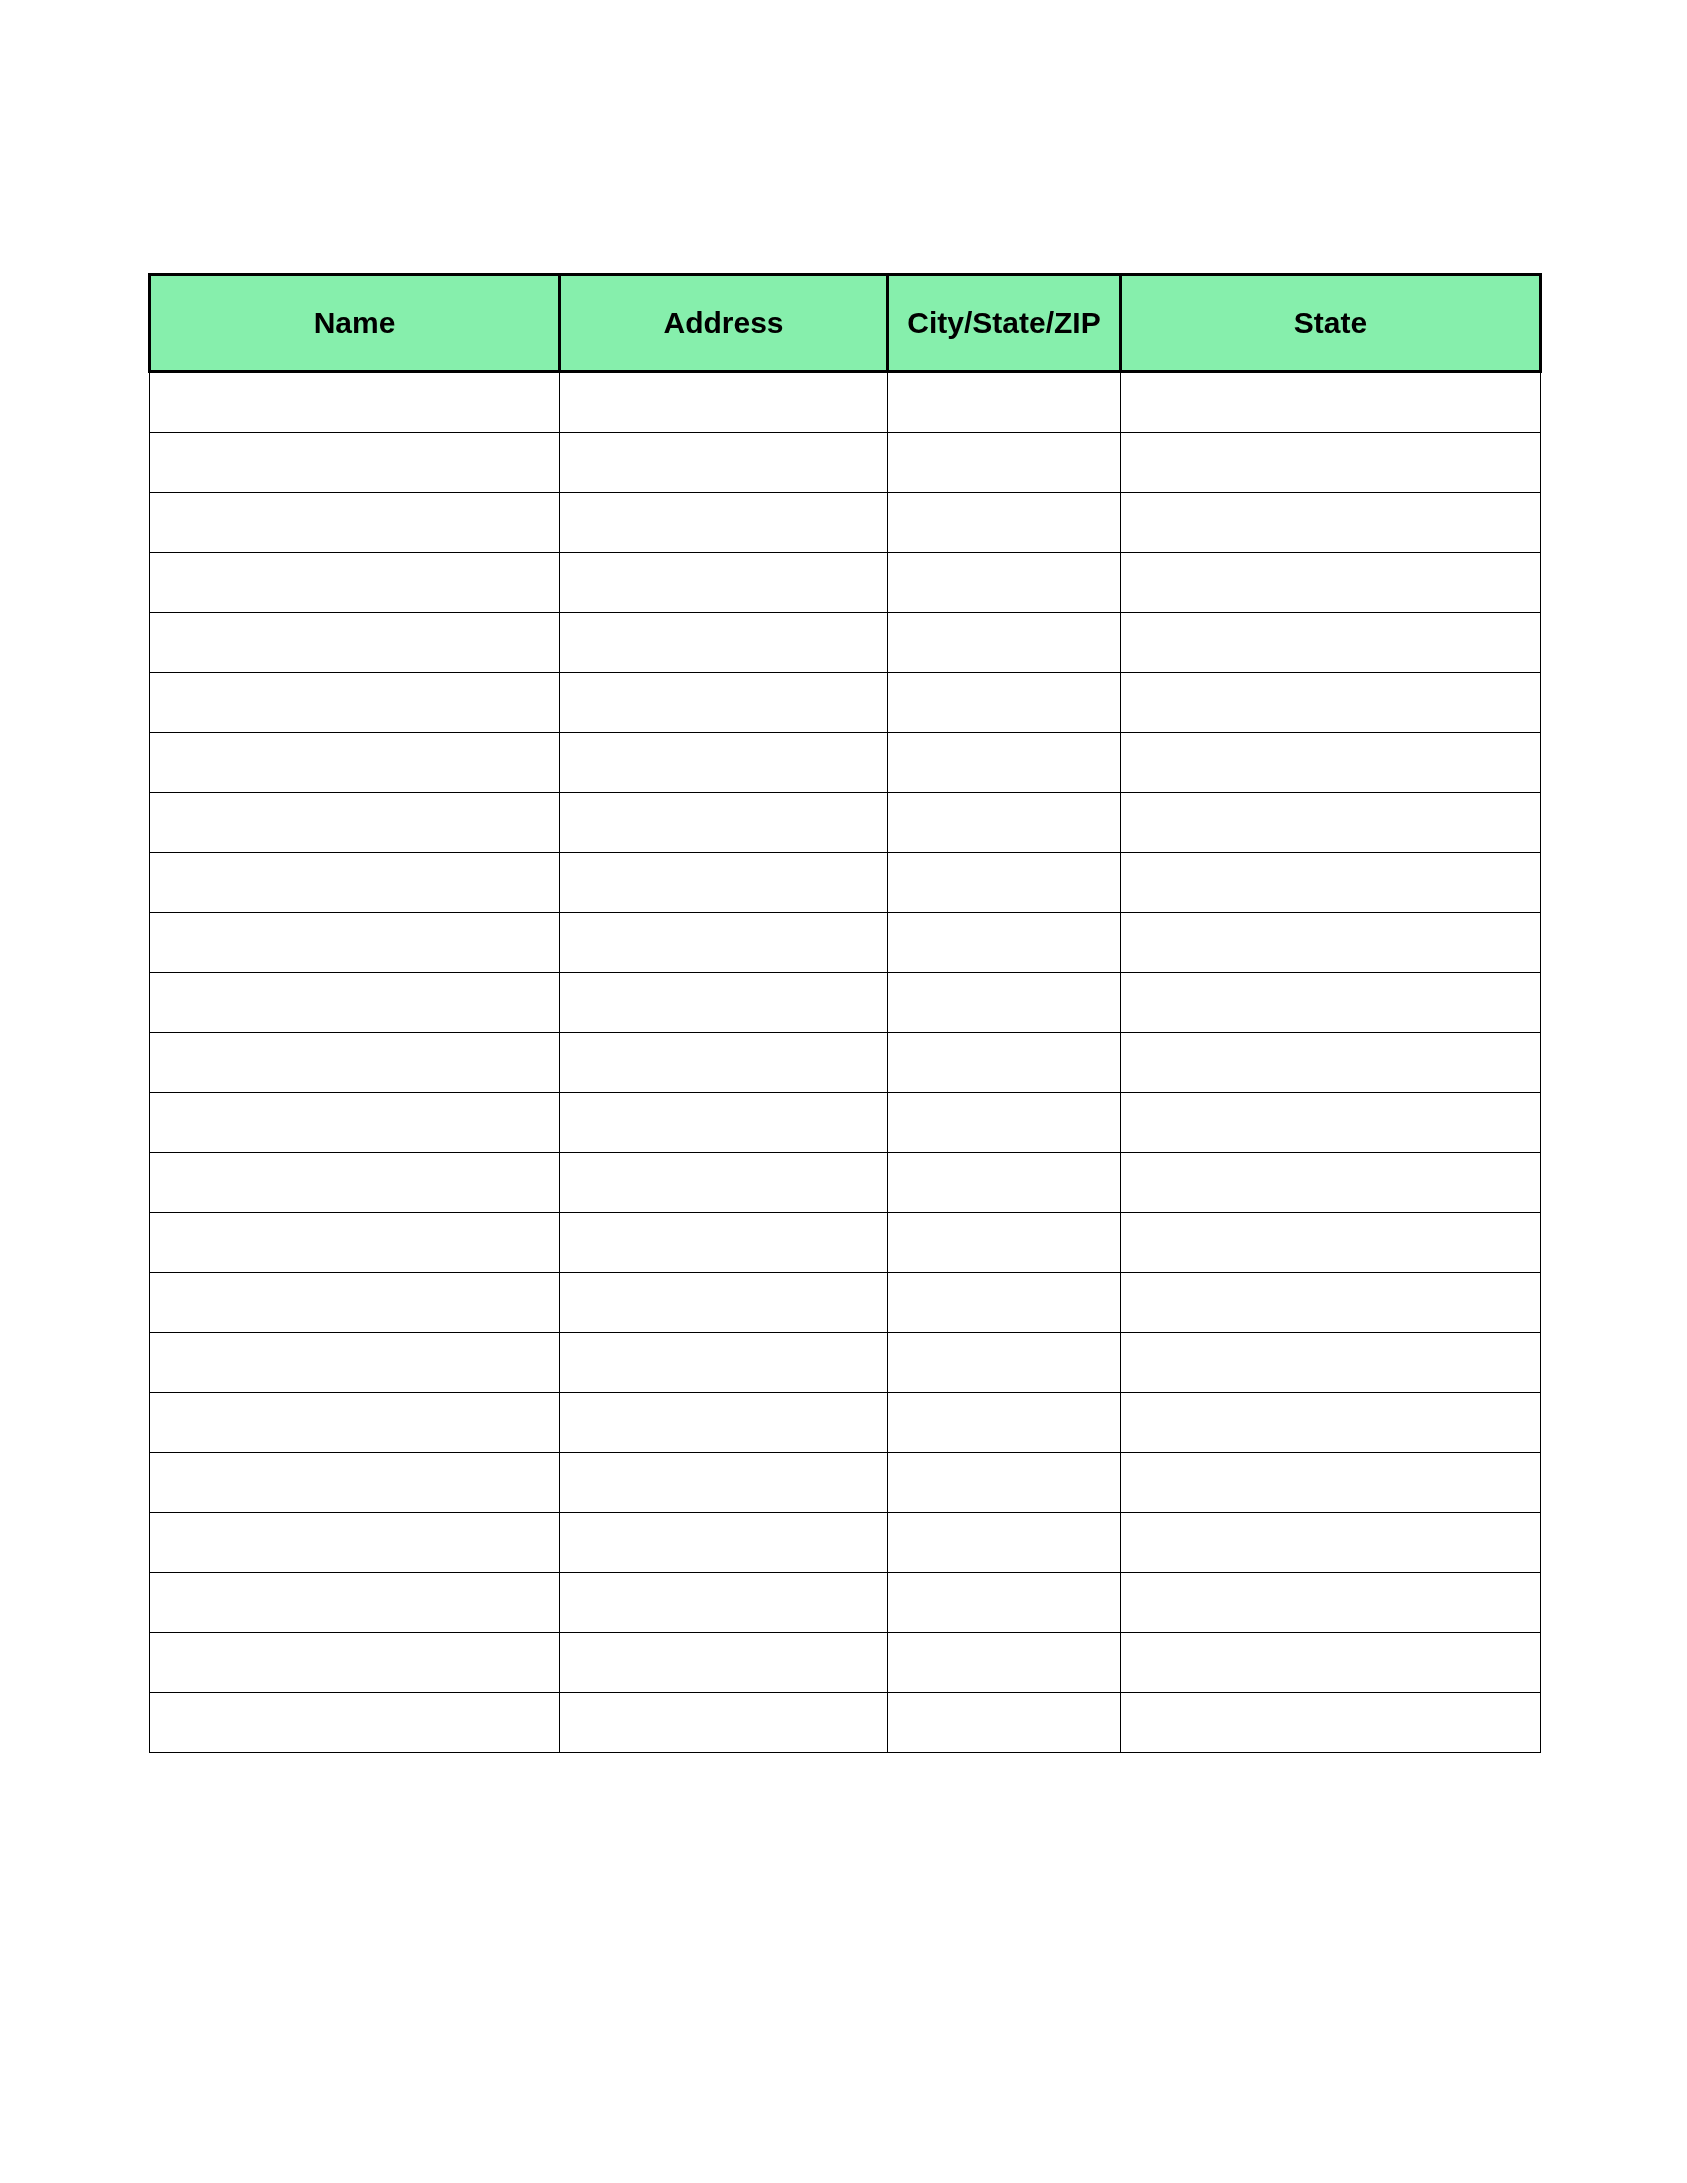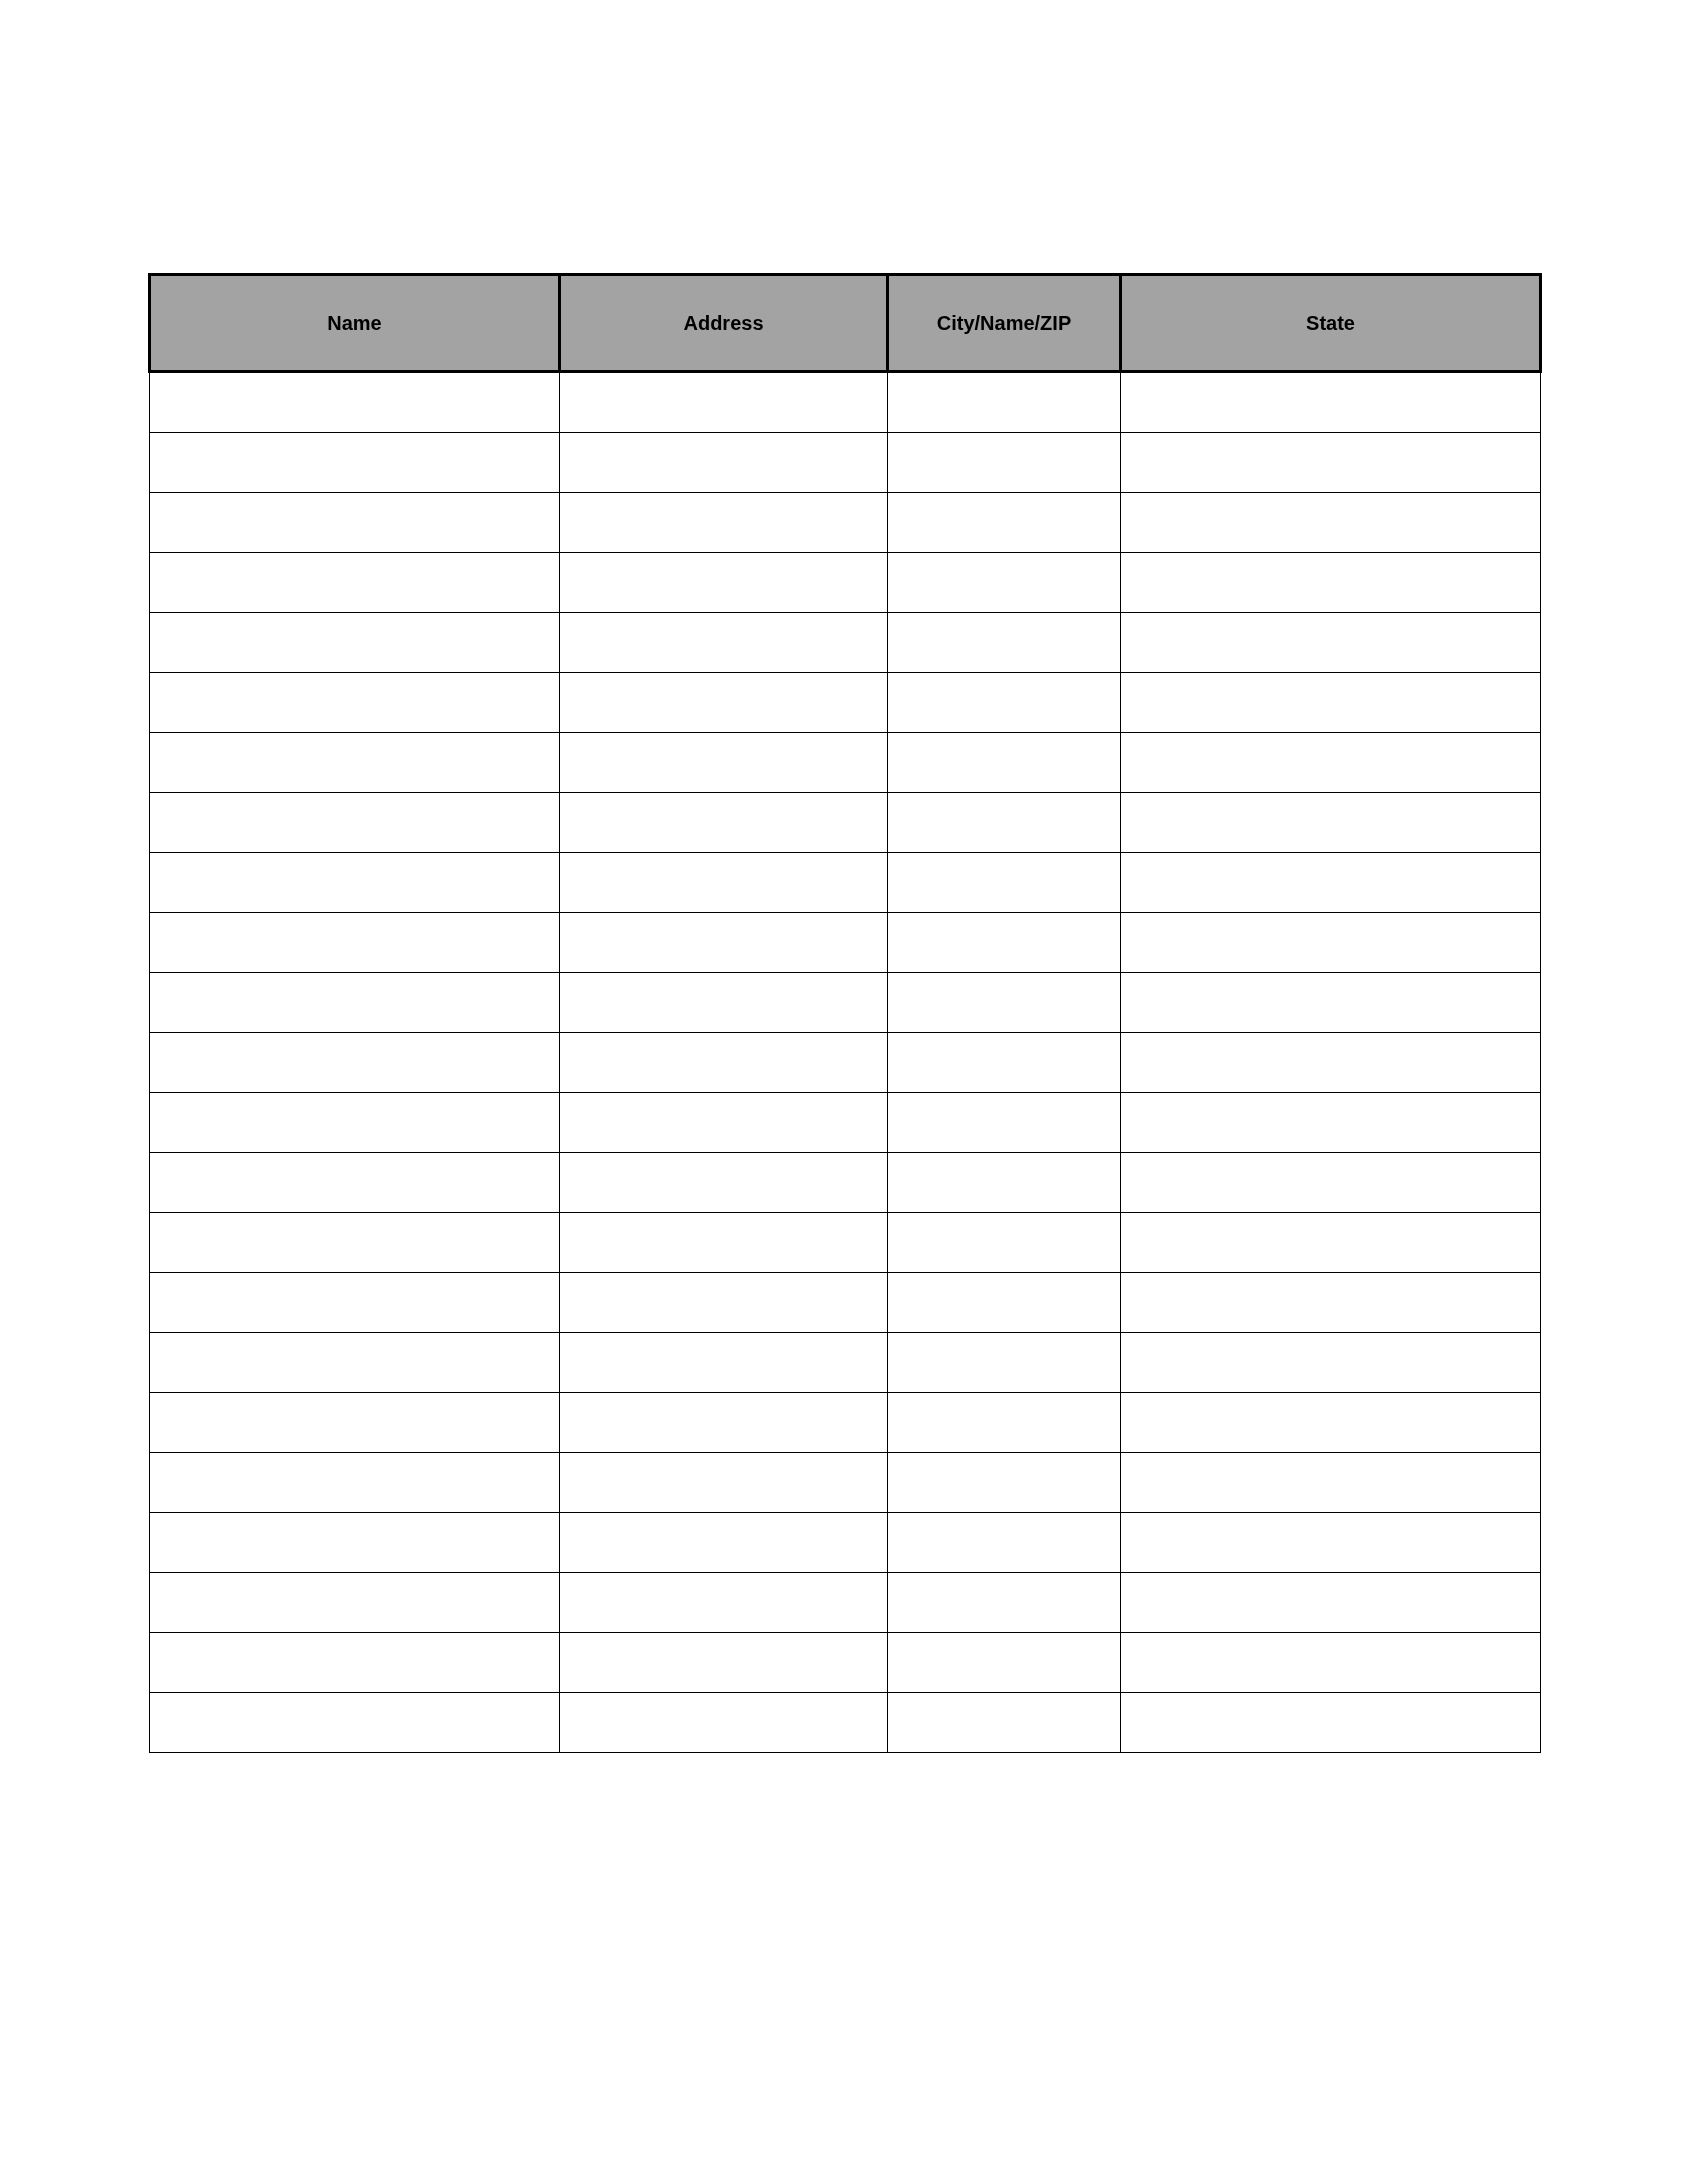--- a/index.html
+++ b/index.html
@@ -38,27 +38,27 @@
   }
 
   table.contact-sheet col.col-name    { width: 410px; }
   table.contact-sheet col.col-address { width: 328px; }
   table.contact-sheet col.col-city    { width: 233px; }
   table.contact-sheet col.col-email   { width: 420px; }
 
   table.contact-sheet thead th {
     border: 3.5px solid #000000;
     height: 94px;
-    font-size: 20px;
+    font-size: 30px;
     font-weight: bold;
     color: #000000;
     text-align: center;
     vertical-align: middle;
     padding: 0;
-    background: #a3a3a3;
+    background: #86efac;
     font-family: "Liberation Sans", sans-serif;
   }
 
   table.contact-sheet tbody td {
     border: 1.7px solid #000000;
     height: 59px;
     padding: 0;
     background: #ffffff;
     font-size: 23px;
     color: #000000;
@@ -82,21 +82,21 @@
       <colgroup>
         <col class="col-name">
         <col class="col-address">
         <col class="col-city">
         <col class="col-email">
       </colgroup>
       <thead>
         <tr>
           <th>Name</th>
           <th>Address</th>
-          <th>City/Name/ZIP</th>
+          <th>City/State/ZIP</th>
           <th>State</th>
         </tr>
       </thead>
       <tbody id="table-body">
           <tr>
             <td>
               <span class="cell-text"></span>
             </td>
             <td>
               <span class="cell-text"></span>

